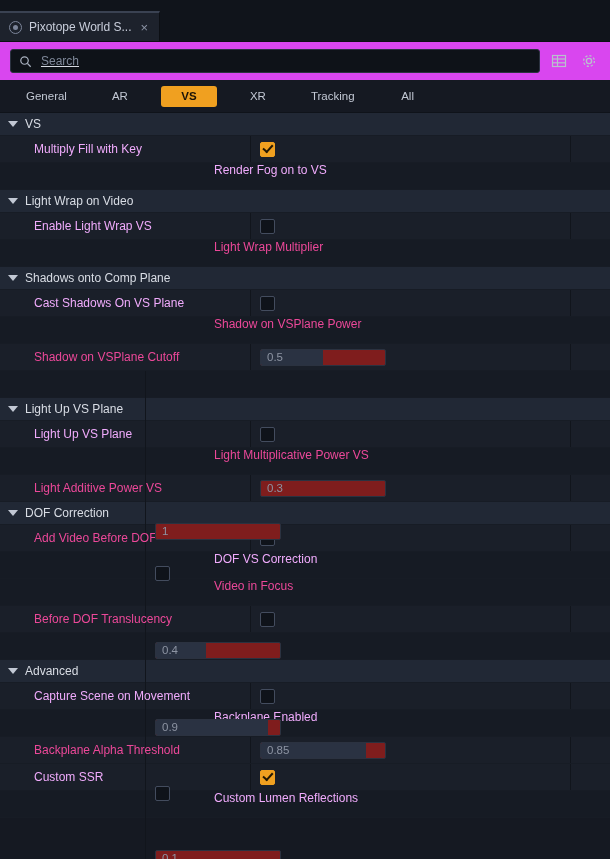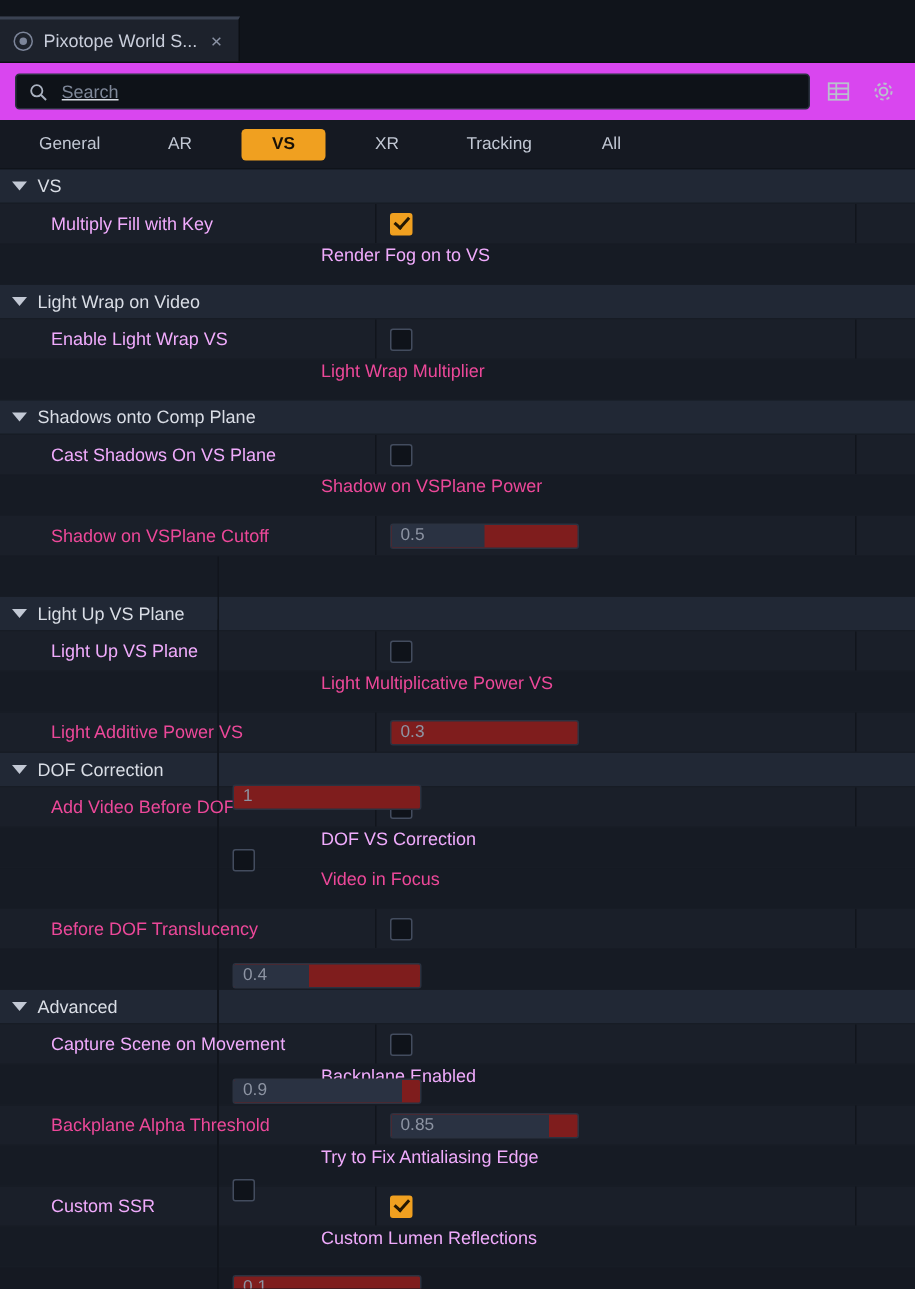--- a/index.html
+++ b/index.html
@@ -447,27 +447,20 @@
     <div class="row disabled">
       <div class="name">Backplane Alpha Threshold</div>
       <div class="ctrl">
         <div class="numfield disabled">
           <div class="fill" style="width: 85%;"></div>
           <span class="val">0.85</span>
         </div>
       </div>
       <div class="tail"></div>
     </div>
-    <div class="row alt">
-      <div class="name">Try to Fix Antialiasing Edge</div>
-      <div class="ctrl">
-        <div class="check on"></div>
-      </div>
-      <div class="tail"></div>
-    </div>
     <div class="row">
       <div class="name">Custom SSR</div>
       <div class="ctrl">
         <div class="check on"></div>
       </div>
       <div class="tail"></div>
     </div>
     <div class="row alt">
       <div class="name">Custom Lumen Reflections</div>
       <div class="ctrl">

